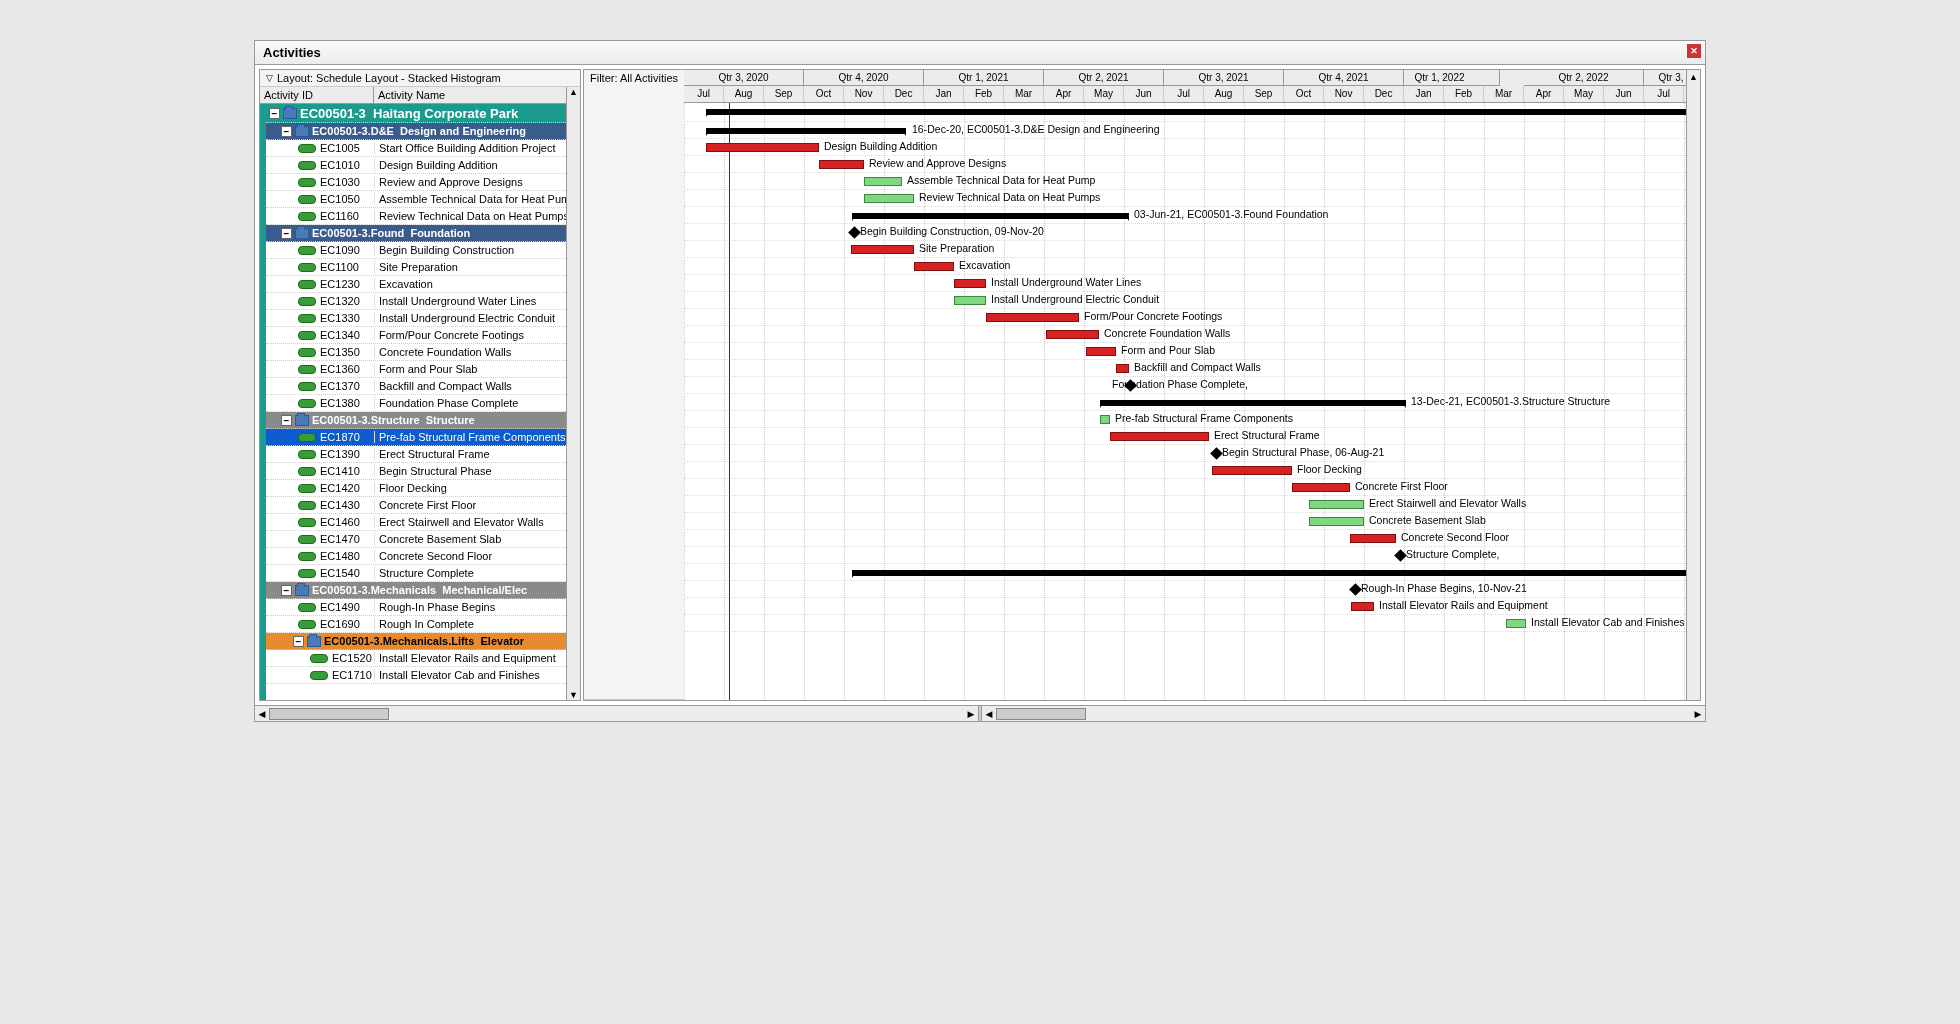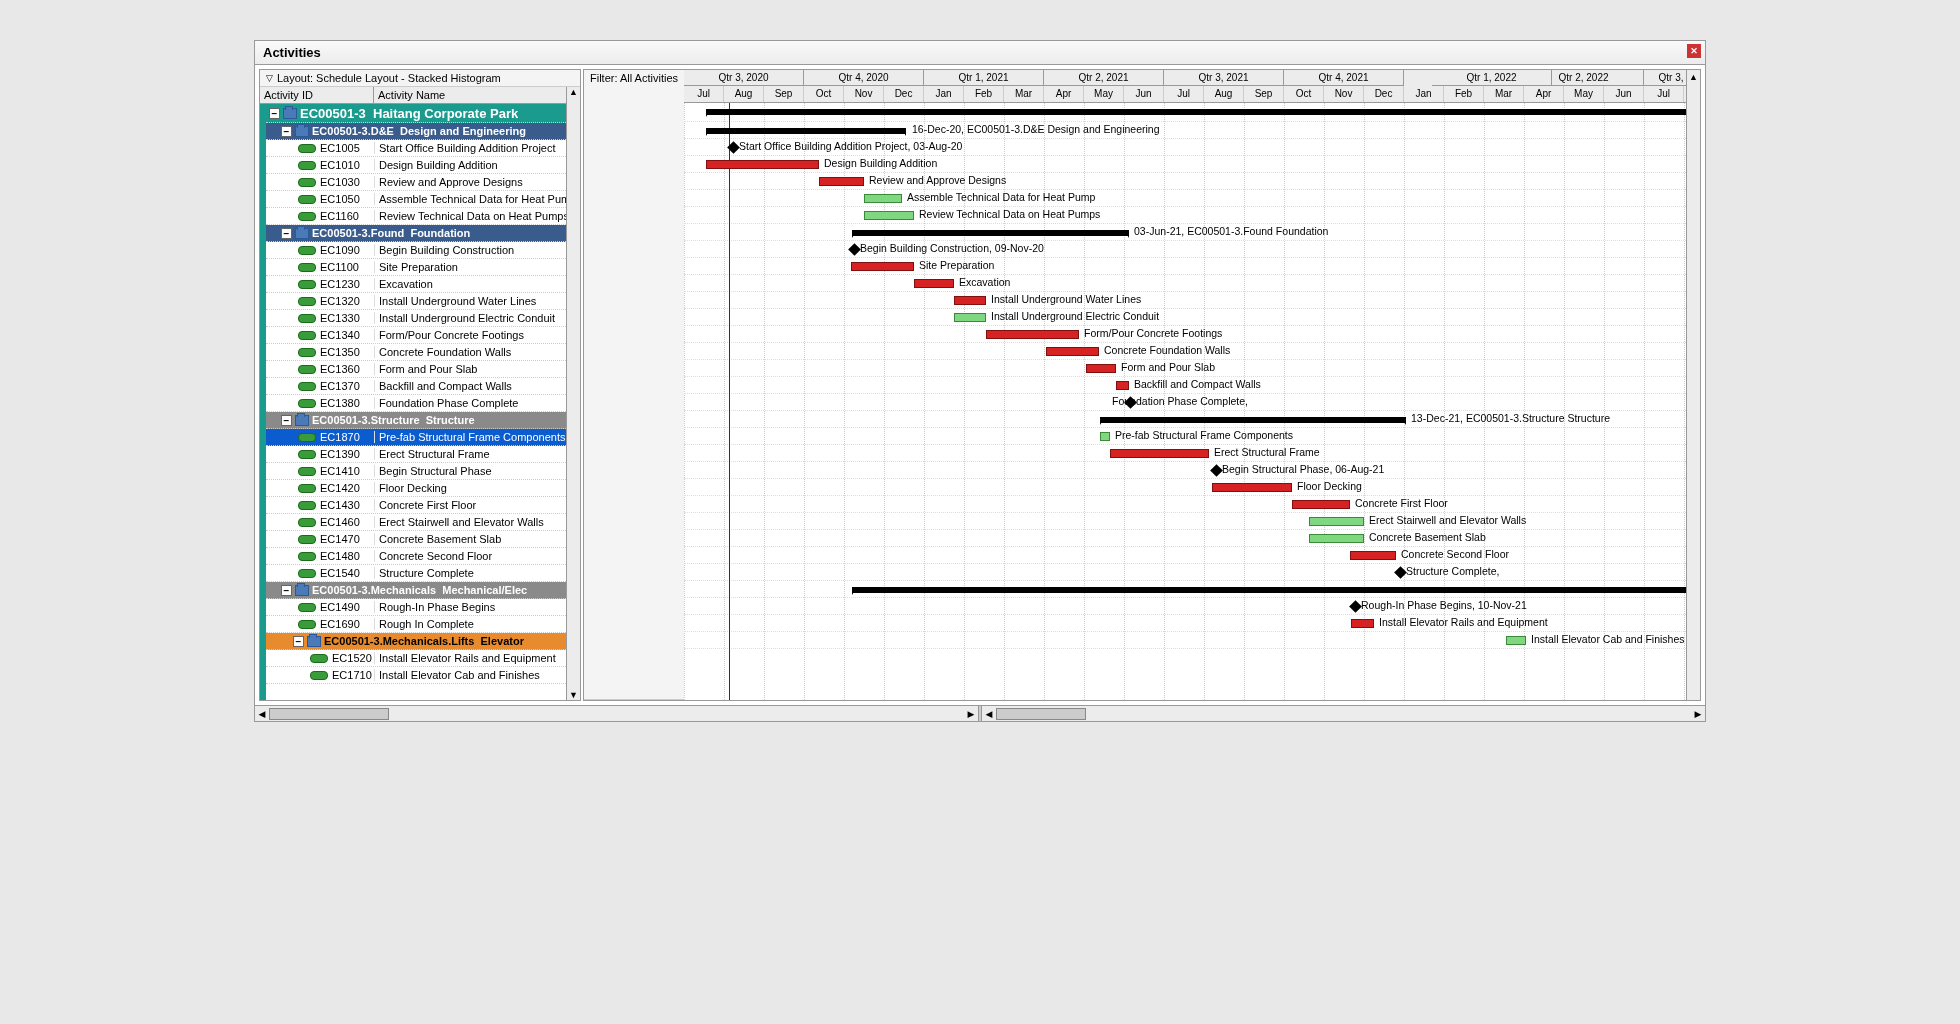--- a/index.html
+++ b/index.html
@@ -353,21 +353,21 @@
       <div style="display:flex; flex:1; overflow:hidden;">
         <div style="flex:1; display:flex; flex-direction:column; overflow:hidden;">
           <div class="time-header">
             <div class="time-header-row" id="qtr-row">
                 <div class="qtr" style="left: 0px; width: 120px;">Qtr 3, 2020</div>
                 <div class="qtr" style="left: 120px; width: 120px;">Qtr 4, 2020</div>
                 <div class="qtr" style="left: 240px; width: 120px;">Qtr 1, 2021</div>
                 <div class="qtr" style="left: 360px; width: 120px;">Qtr 2, 2021</div>
                 <div class="qtr" style="left: 480px; width: 120px;">Qtr 3, 2021</div>
                 <div class="qtr" style="left: 600px; width: 120px;">Qtr 4, 2021</div>
-                <div class="qtr" style="left: 748px; width: 120px;">Qtr 1, 2022</div>
+                <div class="qtr" style="left: 696px; width: 120px;">Qtr 1, 2022</div>
                 <div class="qtr" style="left: 840px; width: 120px;">Qtr 2, 2022</div>
                 <div class="qtr" style="left: 960px; width: 80px;">Qtr 3, 2022</div>
               </div>
             <div class="time-header-row" id="mon-row">
                 <div class="mon" style="left: 0px; width: 40px;">Jul</div>
                 <div class="mon" style="left: 40px; width: 40px;">Aug</div>
                 <div class="mon" style="left: 80px; width: 40px;">Sep</div>
                 <div class="mon" style="left: 120px; width: 40px;">Oct</div>
                 <div class="mon" style="left: 160px; width: 40px;">Nov</div>
                 <div class="mon" style="left: 200px; width: 40px;">Dec</div>
@@ -423,24 +423,20 @@
               <div class="status-line" style="left: 45px;"></div>
               <div class="gantt-row hdr">
                 <div class="sum-bar" style="left: 22px; width: 998px;"></div>
                 <div class="lbl" style="left: 1024px;">03-Aug-</div>
               </div>
               <div class="gantt-row">
                 <div class="sum-bar" style="left: 22px; width: 200px;"></div>
                 <div class="lbl" style="left: 228px;">16-Dec-20, EC00501-3.D&amp;E  Design and Engineering</div>
               </div>
               <div class="gantt-row">
-                <div class="ms" style="left: 45px;"></div>
-                <div class="lbl" style="left: 55px;">Start Office Building Addition Project, 03-Aug-20</div>
-              </div>
-              <div class="gantt-row">
                 <div class="bar-r" style="left: 22px; width: 113px;"></div>
                 <div class="lbl" style="left: 140px;">Design Building Addition</div>
               </div>
               <div class="gantt-row">
                 <div class="bar-r" style="left: 135px; width: 45px;"></div>
                 <div class="lbl" style="left: 185px;">Review and Approve Designs</div>
               </div>
               <div class="gantt-row">
                 <div class="bar-g" style="left: 180px; width: 38px;"></div>
                 <div class="lbl" style="left: 223px;">Assemble Technical Data for Heat Pump</div>

